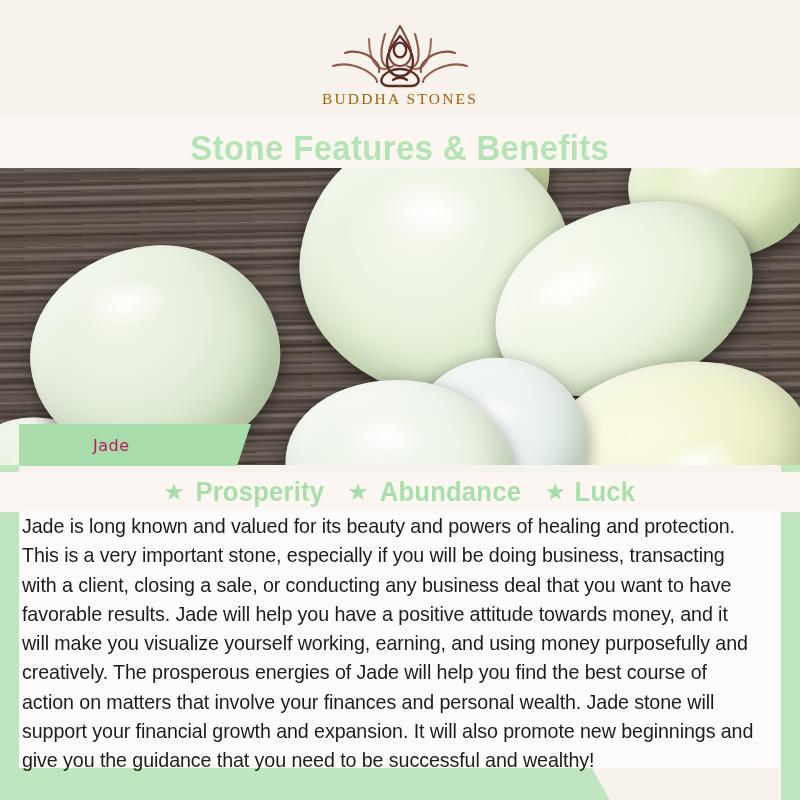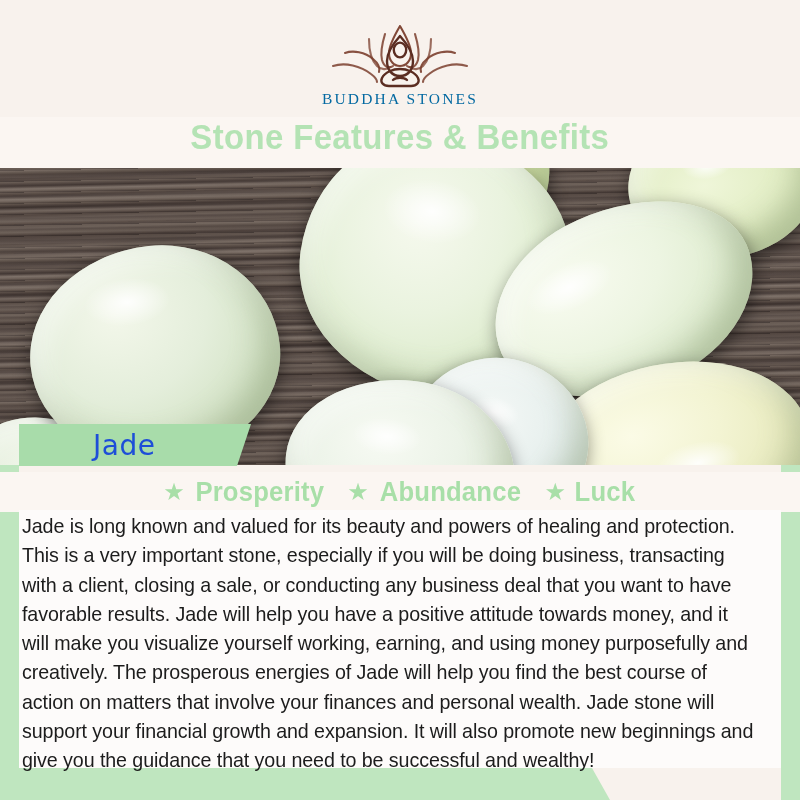--- a/index.html
+++ b/index.html
@@ -80,35 +80,35 @@
     margin-top: 22px;
     width: 150px;
     height: 68px;
     display: block;
   }
   .logo-wordmark {
     margin-top: 0;
     font-family: "Liberation Serif", serif;
     font-size: 15.5px;
     letter-spacing: 2.2px;
-    color: #0369a1;
+    color: #a16207;
     font-weight: 400;
     white-space: nowrap;
   }
 
   
   .title-banner {
     position: absolute;
     top: 117px;
     left: 0;
     width: 800px;
     height: 51px;
     background: #fbf6f2;
     display: flex;
-    align-items: flex-start;
+    align-items: flex-end;
     justify-content: center;
     z-index: 2;
   }
   .title-text {
     font-family: "Liberation Sans Narrow", "Liberation Sans", sans-serif;
     font-size: 35px;
     font-weight: 700;
     color: #b4e3b4;
     letter-spacing: 0.4px;
     transform: scaleX(0.94);
@@ -247,23 +247,23 @@
     height: 42px;
     background: #a8dcaa;
     clip-path: polygon(0 0, 100% 0, calc(100% - 14px) 100%, 0 100%);
     display: flex;
     align-items: center;
     z-index: 4;
   }
   .name-text {
     margin-left: 74px;
     font-family: "DejaVu Sans", sans-serif;
-    font-size: 28px;
+    font-size: 16px;
     font-weight: 500;
-    color: #1d4ed8;
+    color: #be185d;
     letter-spacing: 0.5px;
     white-space: nowrap;
   }
 
   
   .benefits {
     position: absolute;
     top: 472px;
     left: 0;
     width: 800px;

